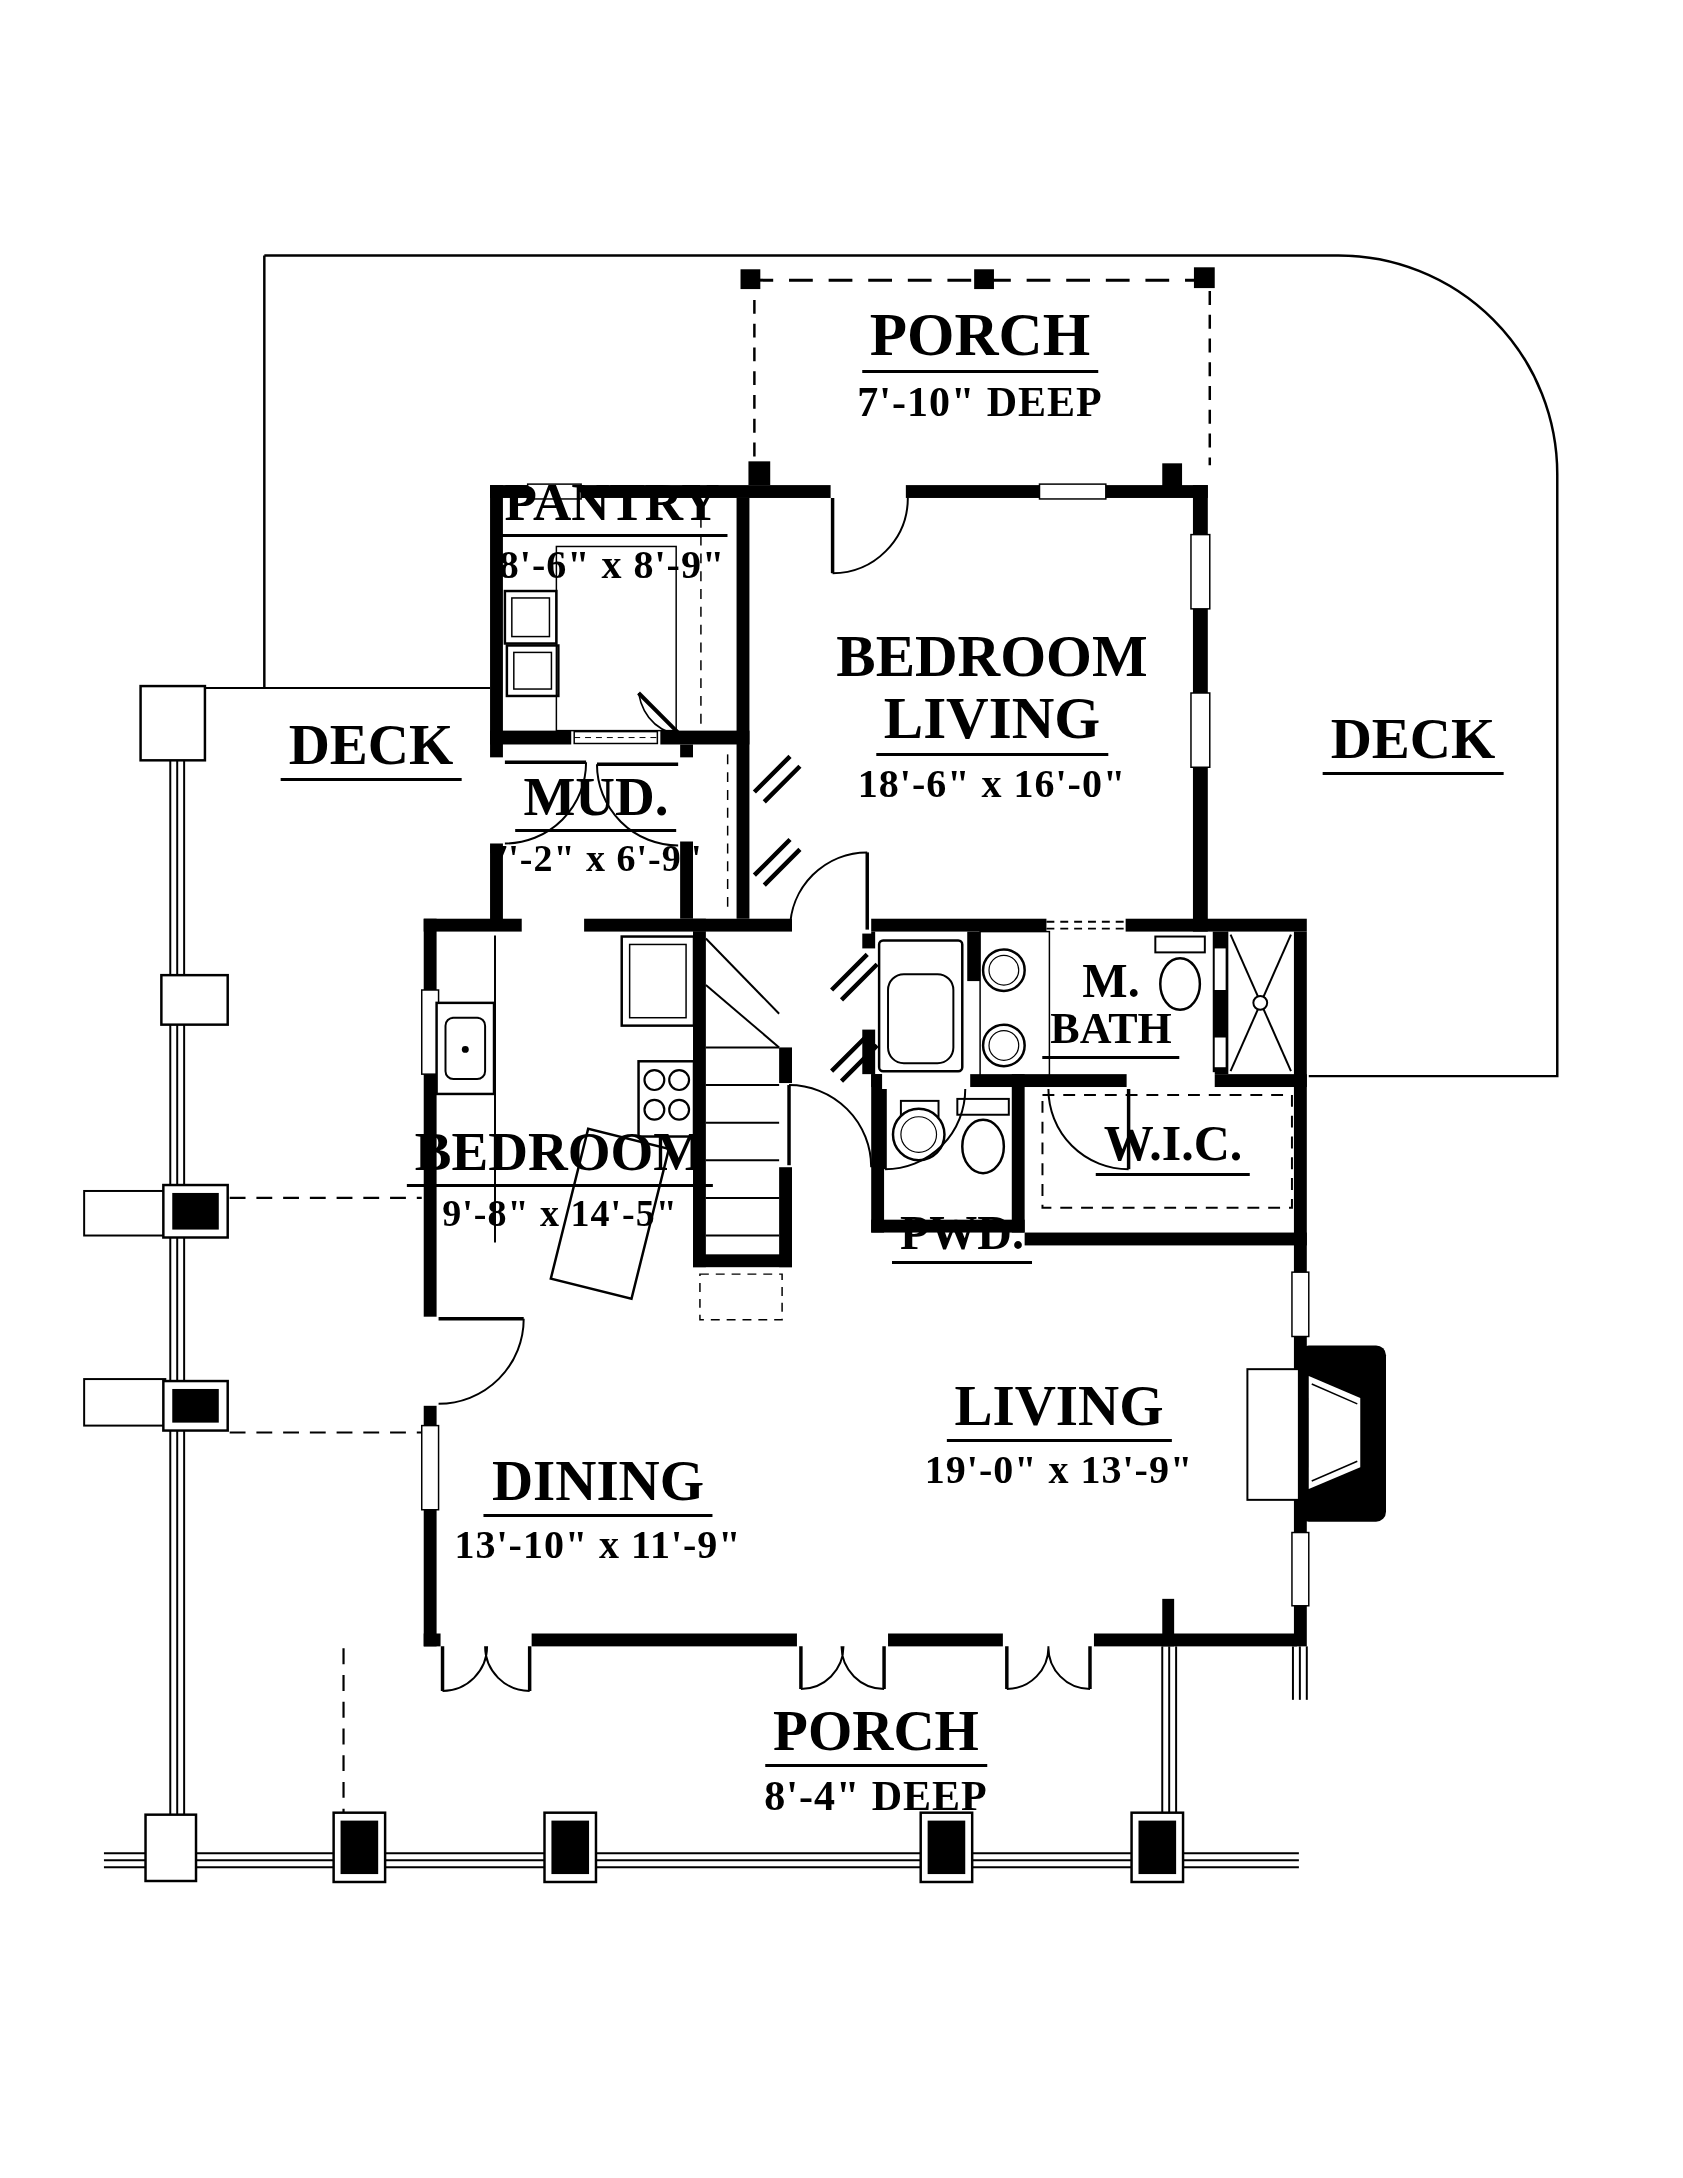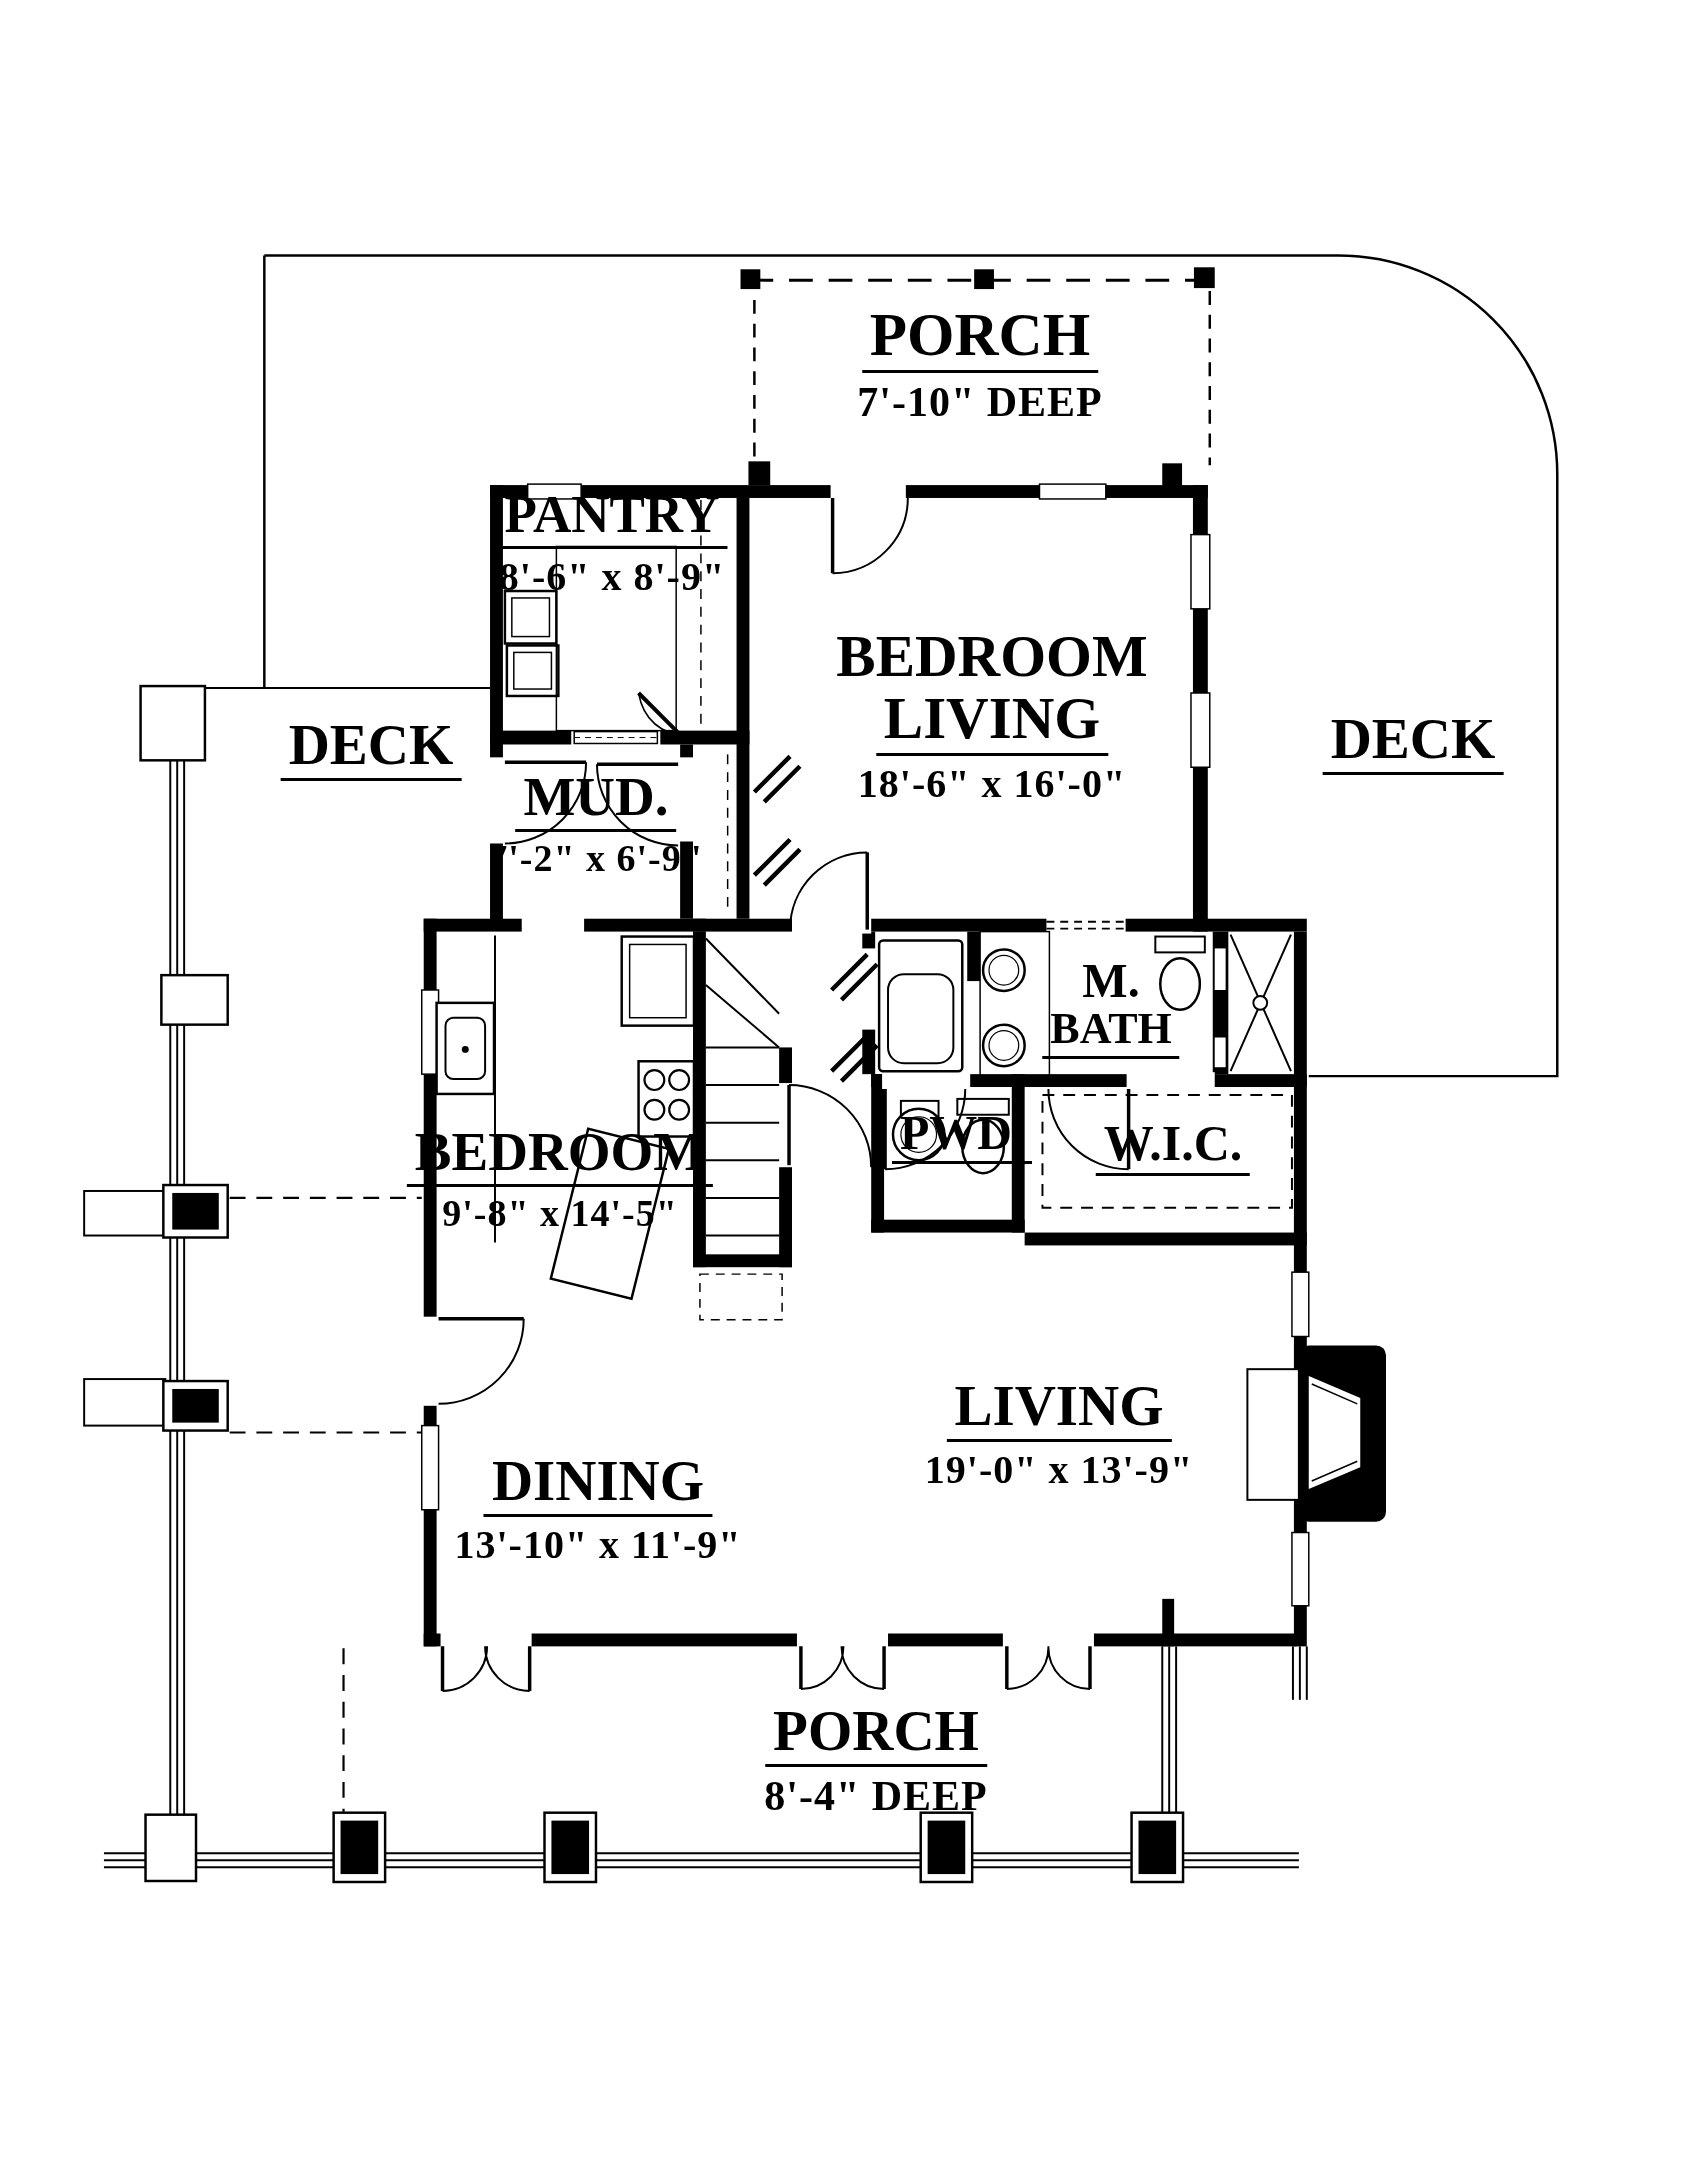--- a/index.html
+++ b/index.html
@@ -261,21 +261,21 @@
     <path d="M762,800 L798,764 M772,810 L808,774"></path>
     <path d="M762,884 L798,848 M772,894 L808,858"></path>
   </g>
 </svg>
 
   <div class="room-label" style="left:980px;top:303px">
     <span class="rline" style="font-size:61px"><span class="u">PORCH</span></span>
     <span class="rdim" style="font-size:42px">7'-10" DEEP</span>
   </div>
 
-  <div class="room-label" style="left:612px;top:487px">
+  <div class="room-label" style="left:612px;top:475px">
     <span class="rline" style="font-size:53px"><span class="u">PANTRY</span></span>
     <span class="rdim" style="font-size:40px">8'-6" x 8'-9"</span>
   </div>
 
   <div class="room-label" style="left:992px;top:626px">
     <span class="rline" style="font-size:59px">BEDROOM</span>
     <span class="rline" style="font-size:59px"><span class="u">LIVING</span></span>
     <span class="rdim" style="font-size:40px">18'-6" x 16'-0"</span>
   </div>
 
@@ -295,21 +295,21 @@
   <div class="room-label" style="left:560px;top:1123px">
     <span class="rline" style="font-size:55px"><span class="u">BEDROOM</span></span>
     <span class="rdim" style="font-size:38px">9'-8" x 14'-5"</span>
   </div>
 
   <div class="room-label" style="left:1111px;top:956px">
     <span class="rline" style="font-size:48px">M.</span>
     <span class="rline" style="font-size:44px"><span class="u">BATH</span></span>
   </div>
 
-  <div class="room-label" style="left:962px;top:1108px">
+  <div class="room-label" style="left:962px;top:1208px">
     <span class="rline" style="font-size:48px"><span class="u">PWD.</span></span>
   </div>
 
   <div class="room-label" style="left:1173px;top:1117px">
     <span class="rline" style="font-size:50px"><span class="u">W.I.C.</span></span>
   </div>
 
   <div class="room-label" style="left:1059px;top:1376px">
     <span class="rline" style="font-size:57px"><span class="u">LIVING</span></span>
     <span class="rdim" style="font-size:40px">19'-0" x 13'-9"</span>

